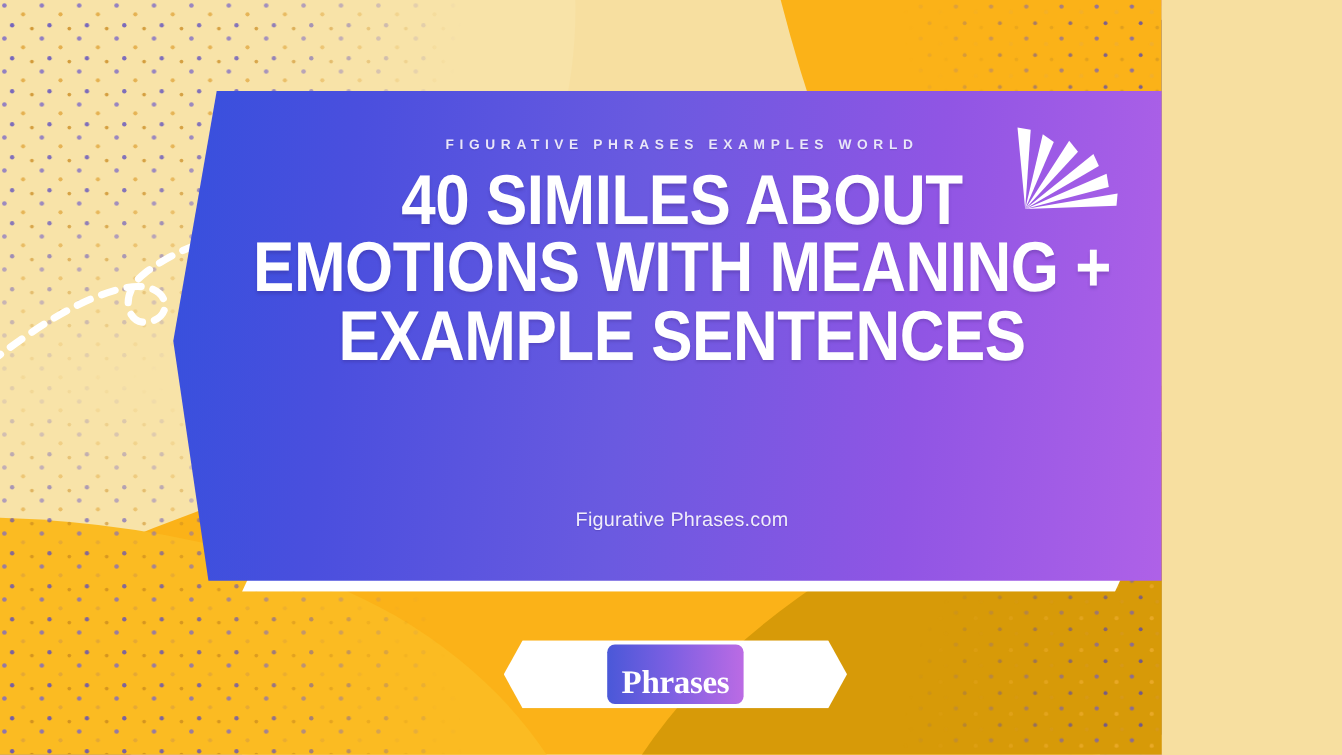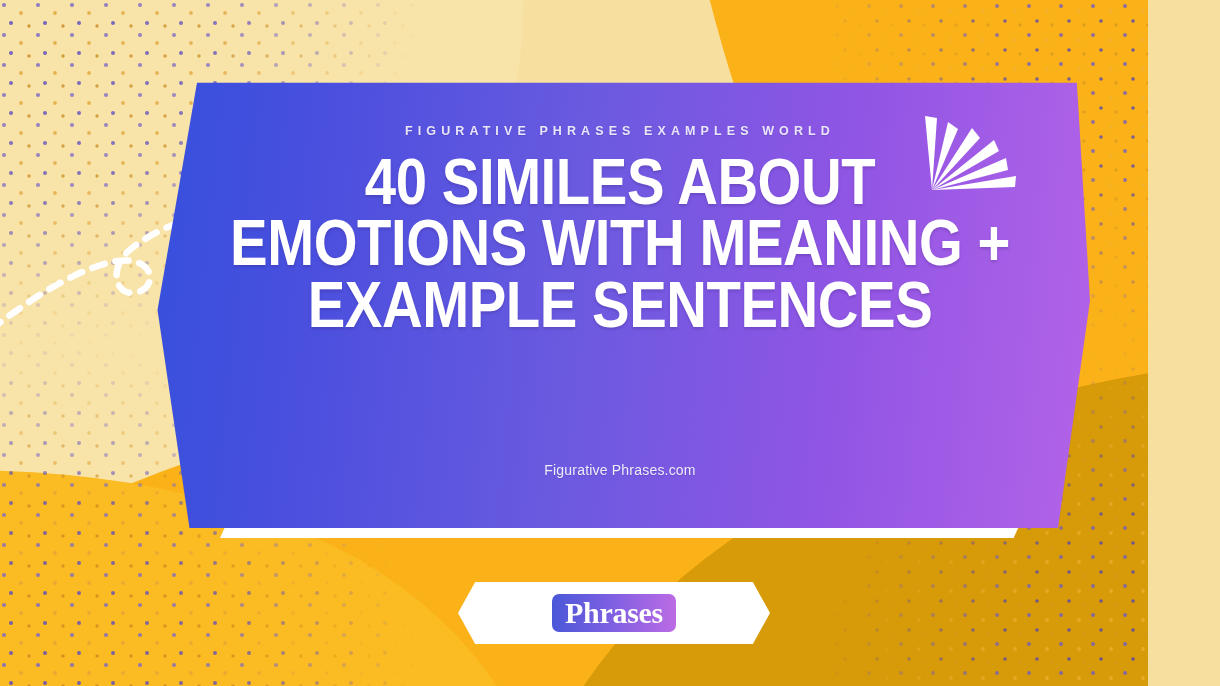--- a/index.html
+++ b/index.html
@@ -5,21 +5,21 @@
 <style>
   * { margin:0; padding:0; box-sizing:border-box; }
   html, body {
     width:1220px; height:686px;
     overflow:hidden;
     background:#F7DFA0;
     font-family:"Liberation Sans", sans-serif;
   }
   #stage {
     position:relative;
-    width:1148px; height:686px;
+    width:1056px; height:686px;
     overflow:hidden;
   }
   #bg-layer, #decor-layer, #card-layer {
     position:absolute; inset:0;
     width:1220px; height:686px;
   }
   #bg-layer svg, #decor-layer svg { display:block; width:1220px; height:686px; }
 
   
   .card-wrap {
@@ -72,21 +72,21 @@
     transform-origin:center top;
     text-shadow:0 2px 3px rgba(45,25,95,0.22);
     width:118%;
   }
   .headline .ln { display:block; white-space:nowrap; }
   .site-url {
     position:absolute;
     left:0; right:0;
     top:382px;
     color:#F0EDFB;
-    font-size:14px;
+    font-size:18px;
     font-weight:400;
     letter-spacing:0.2px;
     text-shadow:0 1px 1px rgba(40,20,90,0.2);
   }
 
   
   .burst {
     position:absolute;
     left:770px; top:18px;
     width:110px; height:95px;
@@ -119,21 +119,21 @@
     color:#3C57D6;
     position:relative; z-index:2;
     margin-right:-8px;
   }
   .logo-pill {
     position:relative;
     display:inline-block;
     background:linear-gradient(90deg,#4A58D8 0%, #7B5FE2 45%, #BB6BE4 100%);
     color:#FFFFFF;
     border-radius:7px;
-    padding:3px 13px 4px 13px;
+    padding:19px 13px 4px 13px;
     z-index:1;
     line-height:1.06;
   }
 </style>
 </head>
 <body>
 
 <div id="stage">
 
   <div id="bg-layer">

